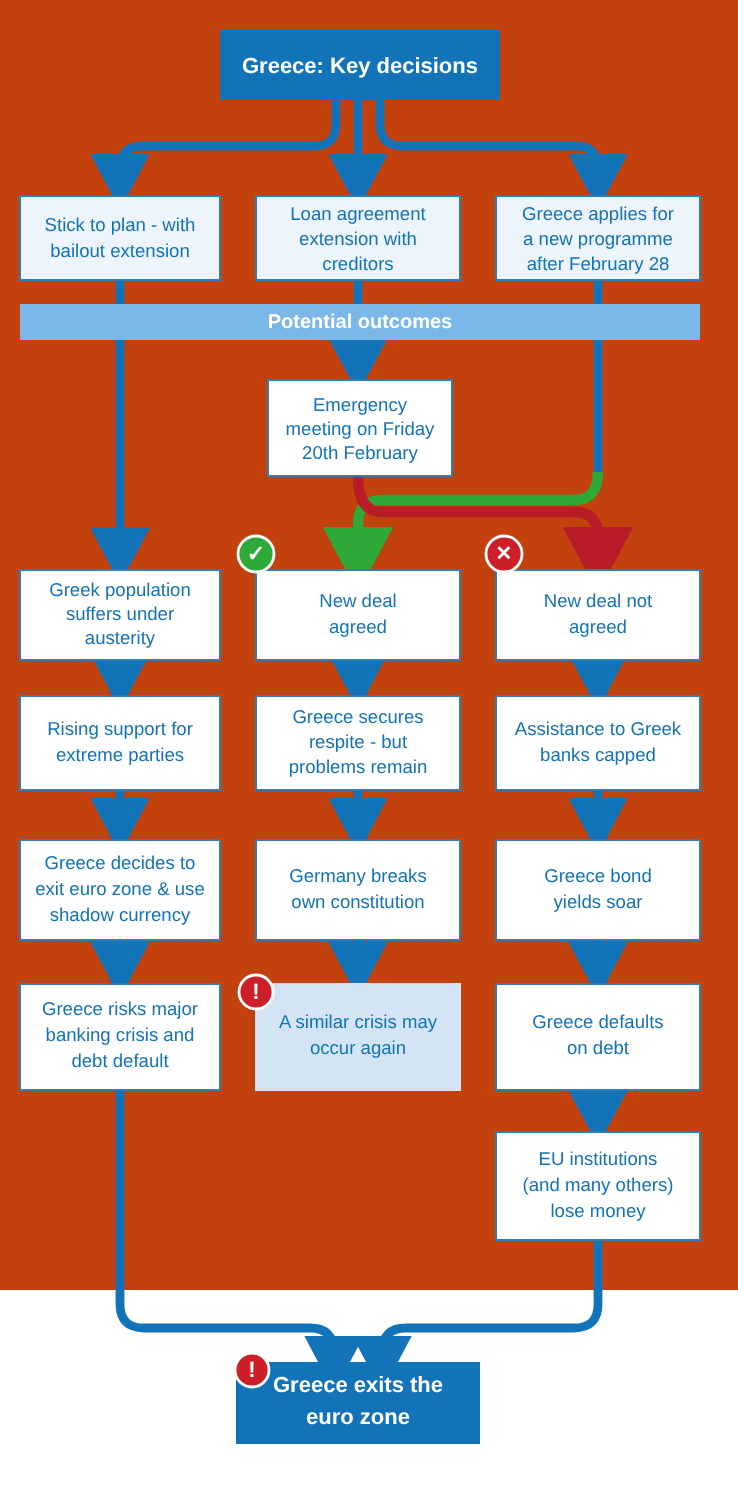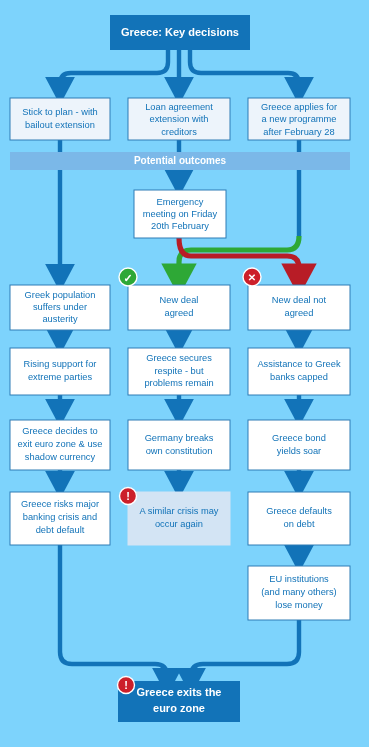--- a/index.html
+++ b/index.html
@@ -9,22 +9,22 @@
   }
   body {
     width: 369px;
     height: 747px;
     overflow: hidden;
     font-family: "Liberation Sans", sans-serif;
   }
   #chart-root {
     position: relative;
     width: 369px;
-    height: 747px;
-    background: #7dd3fc;
+    height: 645px;
+    background: #c2410c;
   }
   svg#flow {
     position: absolute;
     left: 0;
     top: 0;
     width: 369px;
     height: 747px;
     display: block;
   }
   .node-text {

